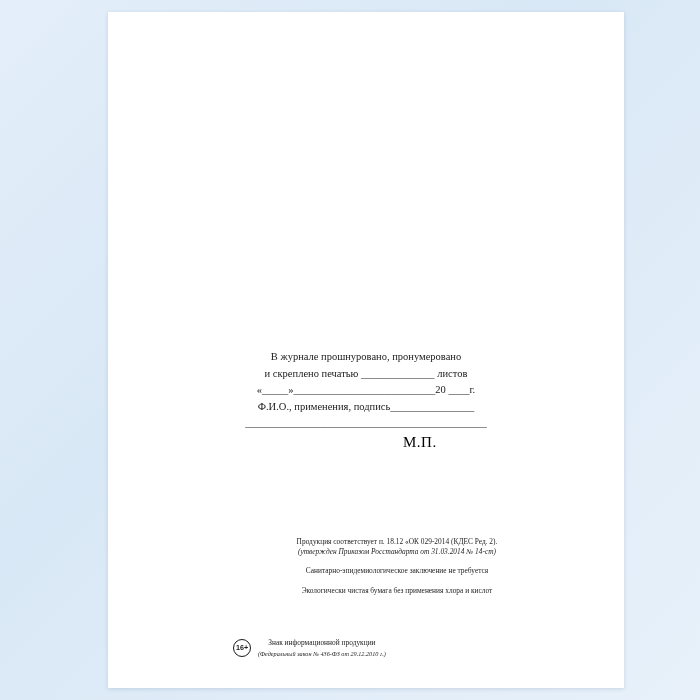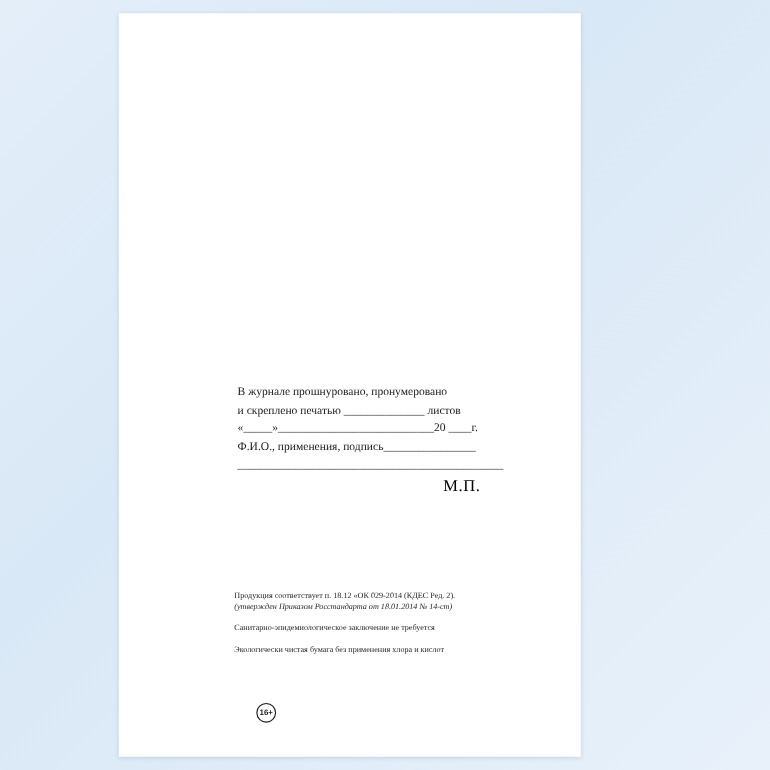--- a/index.html
+++ b/index.html
@@ -17,24 +17,25 @@
     position: relative;
     width: 700px;
     height: 700px;
     background: linear-gradient(135deg, #e3eef9 0%, #d9e8f6 40%, #e8f1fa 100%);
   }
   
   #page {
     position: absolute;
     left: 108px;
     top: 12px;
-    width: 420px;
+    width: 516px;
     height: 676px;
     background: #ffffff;
     box-shadow: 0 1px 4px rgba(60,90,120,0.18);
+    text-align: center;
   }
   .block {
     position: absolute;
     color: #1a1a1a;
   }
   
   #mid-block {
     left: 108px;
     top: 337px;
     width: 300px;
@@ -46,21 +47,21 @@
   }
   #mp {
     position: absolute;
     left: 295px;
     top: 422px;
     font-size: 15px;
     letter-spacing: .5px;
   }
   
   #legal {
-    left: 105px;
+    left: 124px;
     top: 525px;
     width: 330px;
     font-size: 7.4px;
     line-height: 10.2px;
     color: #242424;
   }
   #legal .para {
     margin-bottom: 9px;
   }
   #legal .para:last-child { margin-bottom: 12px; }
@@ -117,24 +118,28 @@
       <div class="line">«_____»___________________________20 ____г.</div>
       <div class="line">Ф.И.О., применения, подпись________________</div>
       <div class="line">______________________________________________</div>
     </div>
 
     <div id="mp">М.П.</div>
 
     <div class="block" id="legal">
       <div class="para">
         <div>Продукция соответствует п. 18.12 «ОК 029-2014 (КДЕС Ред. 2).</div>
-        <div class="ital">(утвержден Приказом Росстандарта от 18.01.2014 № 14-ст)</div>
+        <div class="ital">(утвержден Приказом Росстандарта от 31.03.2014 № 14-ст)</div>
       </div>
       <div class="para">Санитарно-эпидемиологическое заключение не требуется</div>
       <div class="para">Экологически чистая бумага без применения хлора и кислот</div>
     </div>
 
     <div id="agerow">
       <div class="age-badge">16+</div>
+      <div class="age-text">
+        <span>Знак информационной продукции</span>
+        <span class="sub">(Федеральный закон № 436-ФЗ от 29.12.2010 г.)</span>
+      </div>
     </div>
 
   </div>
 </div>
 
 </body></html>

